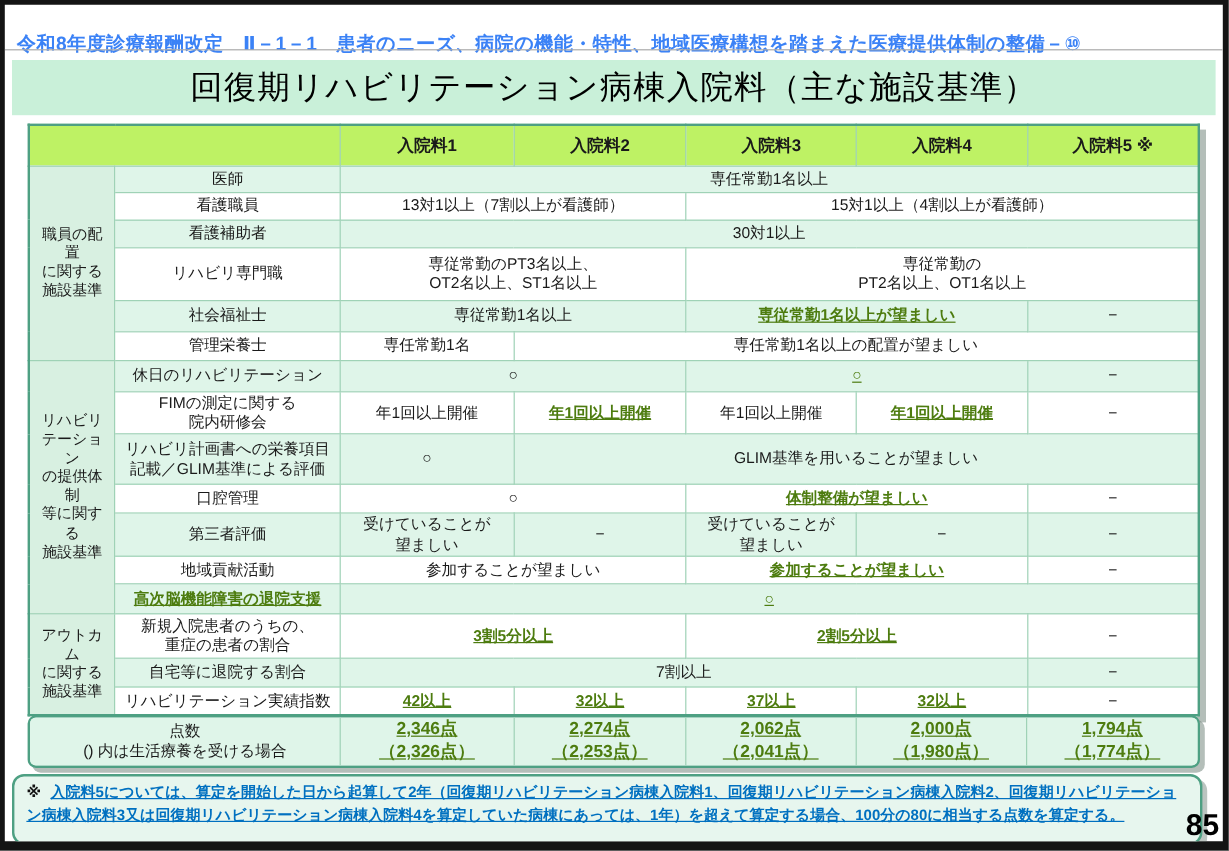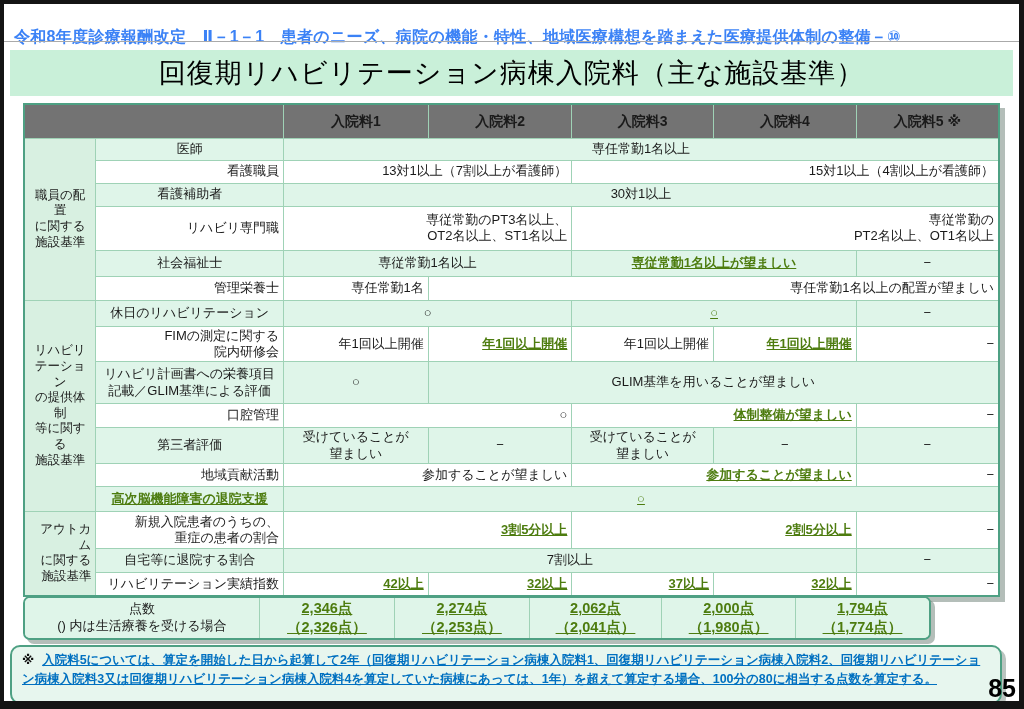--- a/index.html
+++ b/index.html
@@ -38,28 +38,28 @@
     font-size:13px;
   }
   table.main td{
     border:1px solid #9fd2b6;
     text-align:center;vertical-align:middle;
     padding:1px 4px;
     white-space:pre-line;
     line-height:1.25;
   }
   table.main{border:2px solid #4ea083;}
-  td.hdr{background:#737373;font-weight:bold;font-size:14px;}
+  td.hdr{background:#bef264;font-weight:bold;font-size:14px;}
   tr.g td{background:#dff5e9;}
-  tr.w td{background:#ffffff;text-align:right;}
+  tr.w td{background:#ffffff;}
   td.grp{background:#d8f0e1 !important;font-size:12.5px;line-height:1.3;}
   td.lbl{font-size:13px;}
   td.bluecell{color:#4d7c0f;font-weight:bold;text-decoration:underline;}
   .points-wrap{
-    position:absolute;left:19px;top:592px;width:908px;height:44px;
+    position:absolute;left:19px;top:592px;width:977px;height:44px;
     border:2px solid #4ea083;border-radius:7px;
     box-shadow:4px 4px 0 rgba(105,125,115,.5);
     overflow:hidden;box-sizing:border-box;
     background:#dff5e9;
   }
   table.points{
     width:100%;height:100%;border-collapse:collapse;font-size:13px;
   }
   table.points td{
     border-left:1px solid #9fd2b6;

